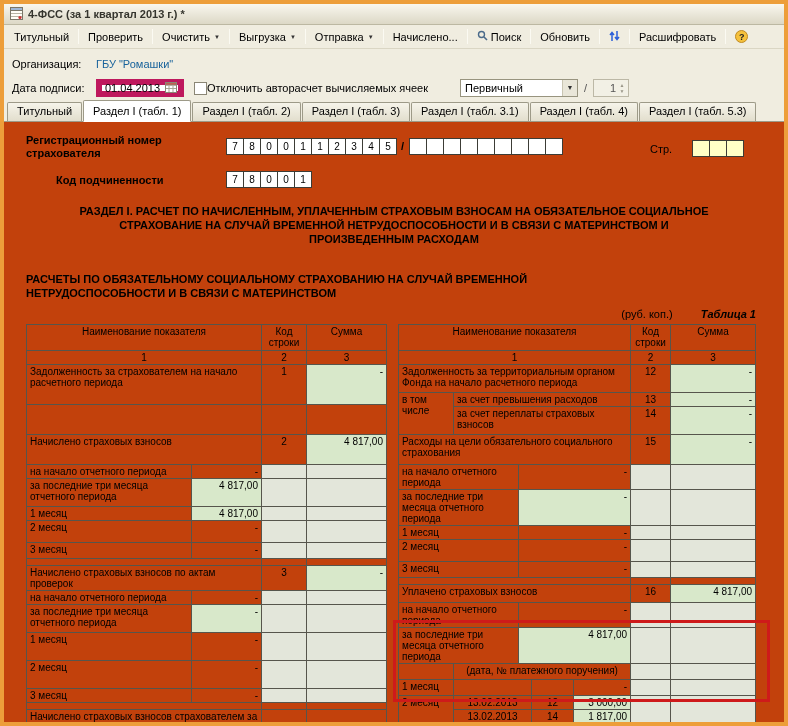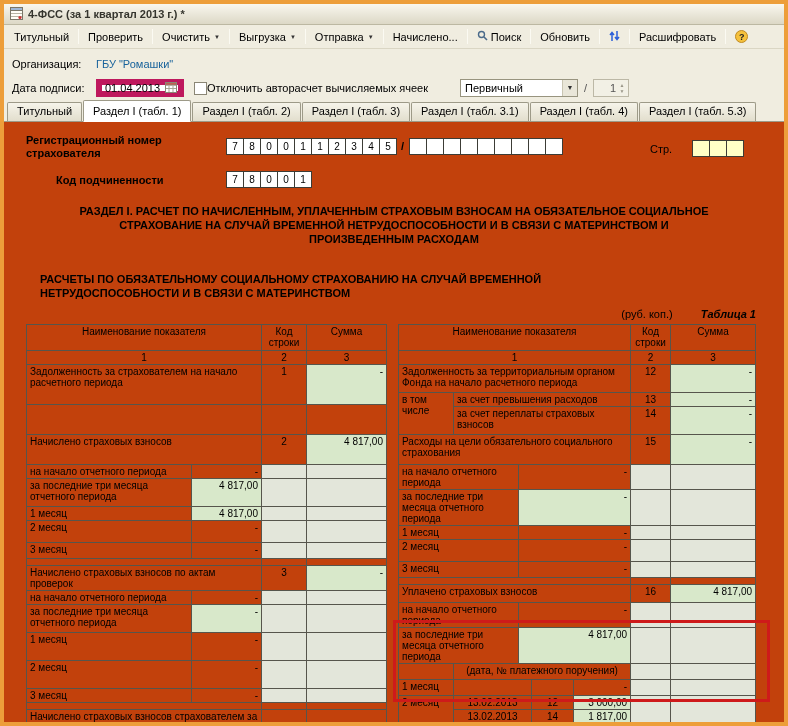--- a/index.html
+++ b/index.html
@@ -217,21 +217,21 @@
     </div>
 
     <div class="abs blab" style="left:20px; top:52px; width:200px;margin-left:32px;">Код подчиненности</div>
 
     <div class="abs" style="left:222px; top:49px; white-space:nowrap;">
       <span class="dbox">7</span><span class="dbox">8</span><span class="dbox">0</span><span class="dbox">0</span><span class="dbox">1</span>
     </div>
 
     <div class="abs sectitle" style="left:70px; top:82px; width:640px;">РАЗДЕЛ I.  РАСЧЕТ ПО НАЧИСЛЕННЫМ, УПЛАЧЕННЫМ СТРАХОВЫМ ВЗНОСАМ НА ОБЯЗАТЕЛЬНОЕ СОЦИАЛЬНОЕ СТРАХОВАНИЕ НА СЛУЧАЙ ВРЕМЕННОЙ НЕТРУДОСПОСОБНОСТИ И В СВЯЗИ С МАТЕРИНСТВОМ И ПРОИЗВЕДЕННЫМ РАСХОДАМ</div>
 
-    <div class="abs subtitle" style="left:36px; top:150px; width:575px;">РАСЧЕТЫ ПО ОБЯЗАТЕЛЬНОМУ СОЦИАЛЬНОМУ СТРАХОВАНИЮ НА СЛУЧАЙ ВРЕМЕННОЙ НЕТРУДОСПОСОБНОСТИ И В СВЯЗИ С МАТЕРИНСТВОМ</div>
+    <div class="abs subtitle" style="left:22px; top:150px; width:575px;">РАСЧЕТЫ ПО ОБЯЗАТЕЛЬНОМУ СОЦИАЛЬНОМУ СТРАХОВАНИЮ НА СЛУЧАЙ ВРЕМЕННОЙ НЕТРУДОСПОСОБНОСТИ И В СВЯЗИ С МАТЕРИНСТВОМ</div>
 
     <div class="abs noteline" style="right:28px; top:186px;">
       <span>(руб. коп.)</span><span class="tbl1">Таблица 1</span>
     </div>
 
     <table class="t abs" style="left:22px; top:202px; width:360px;">
       <colgroup>
           <col style="width:165px">
           <col style="width:70px">
           <col style="width:45px">

